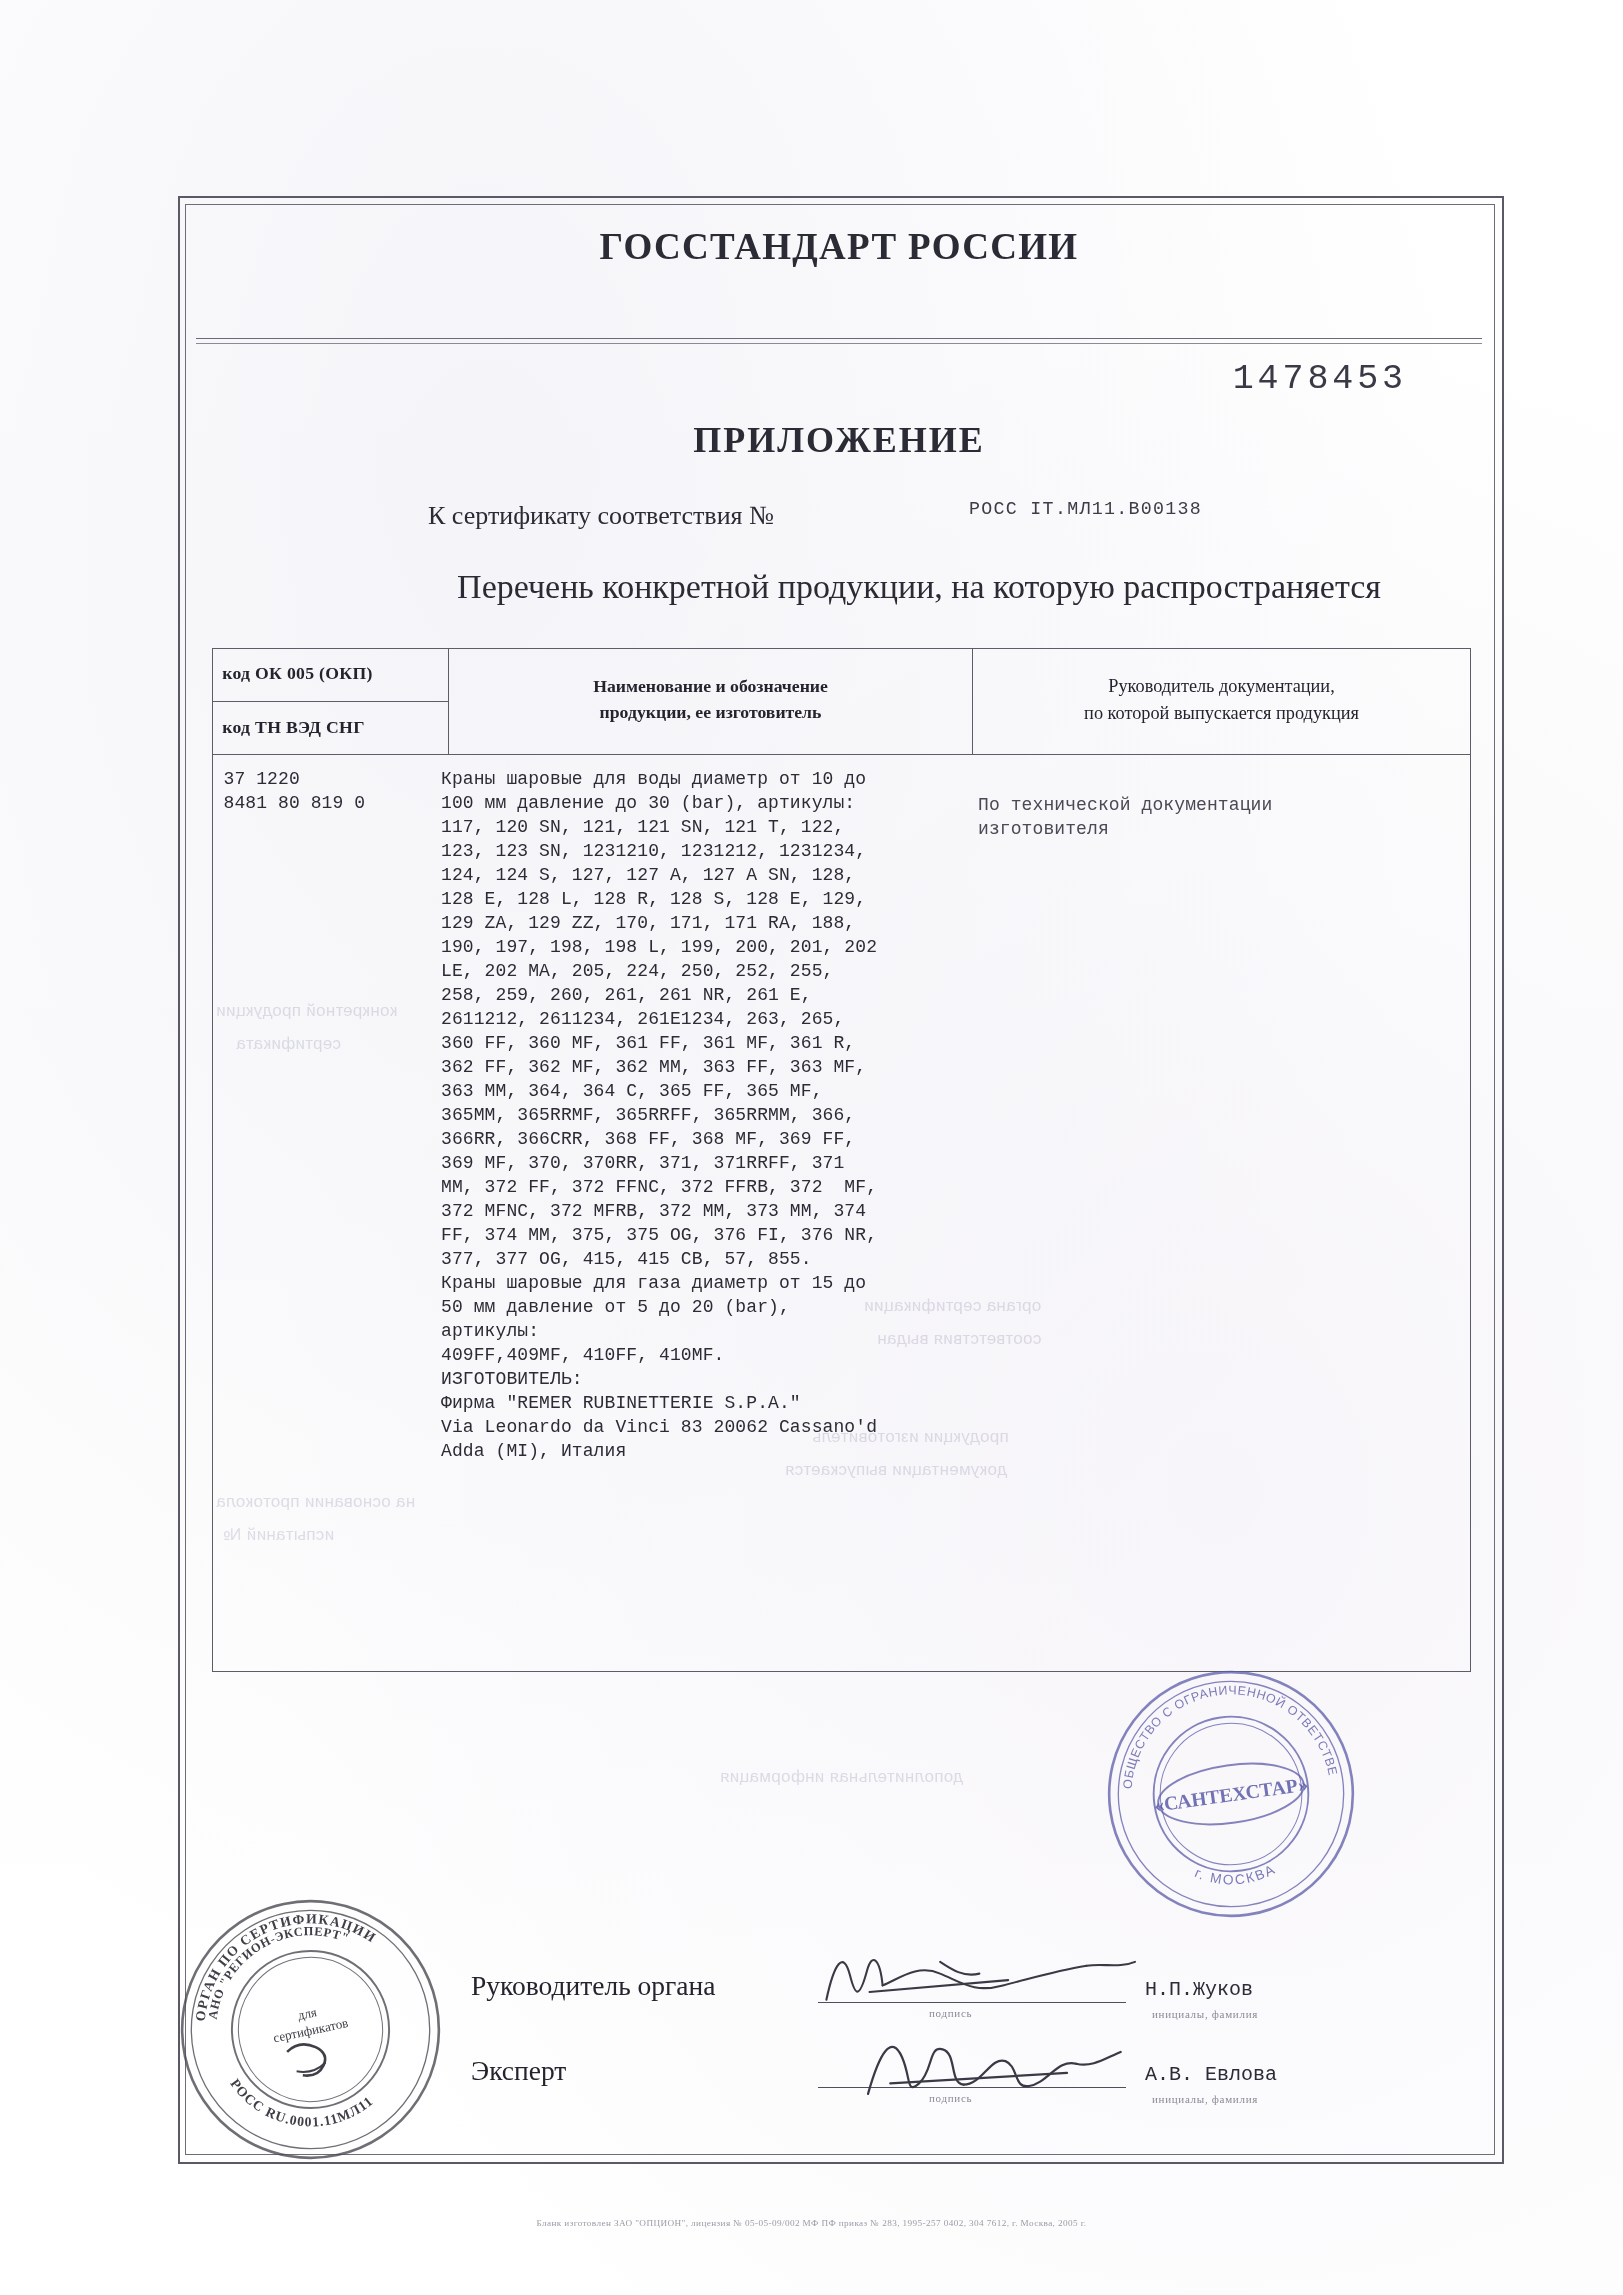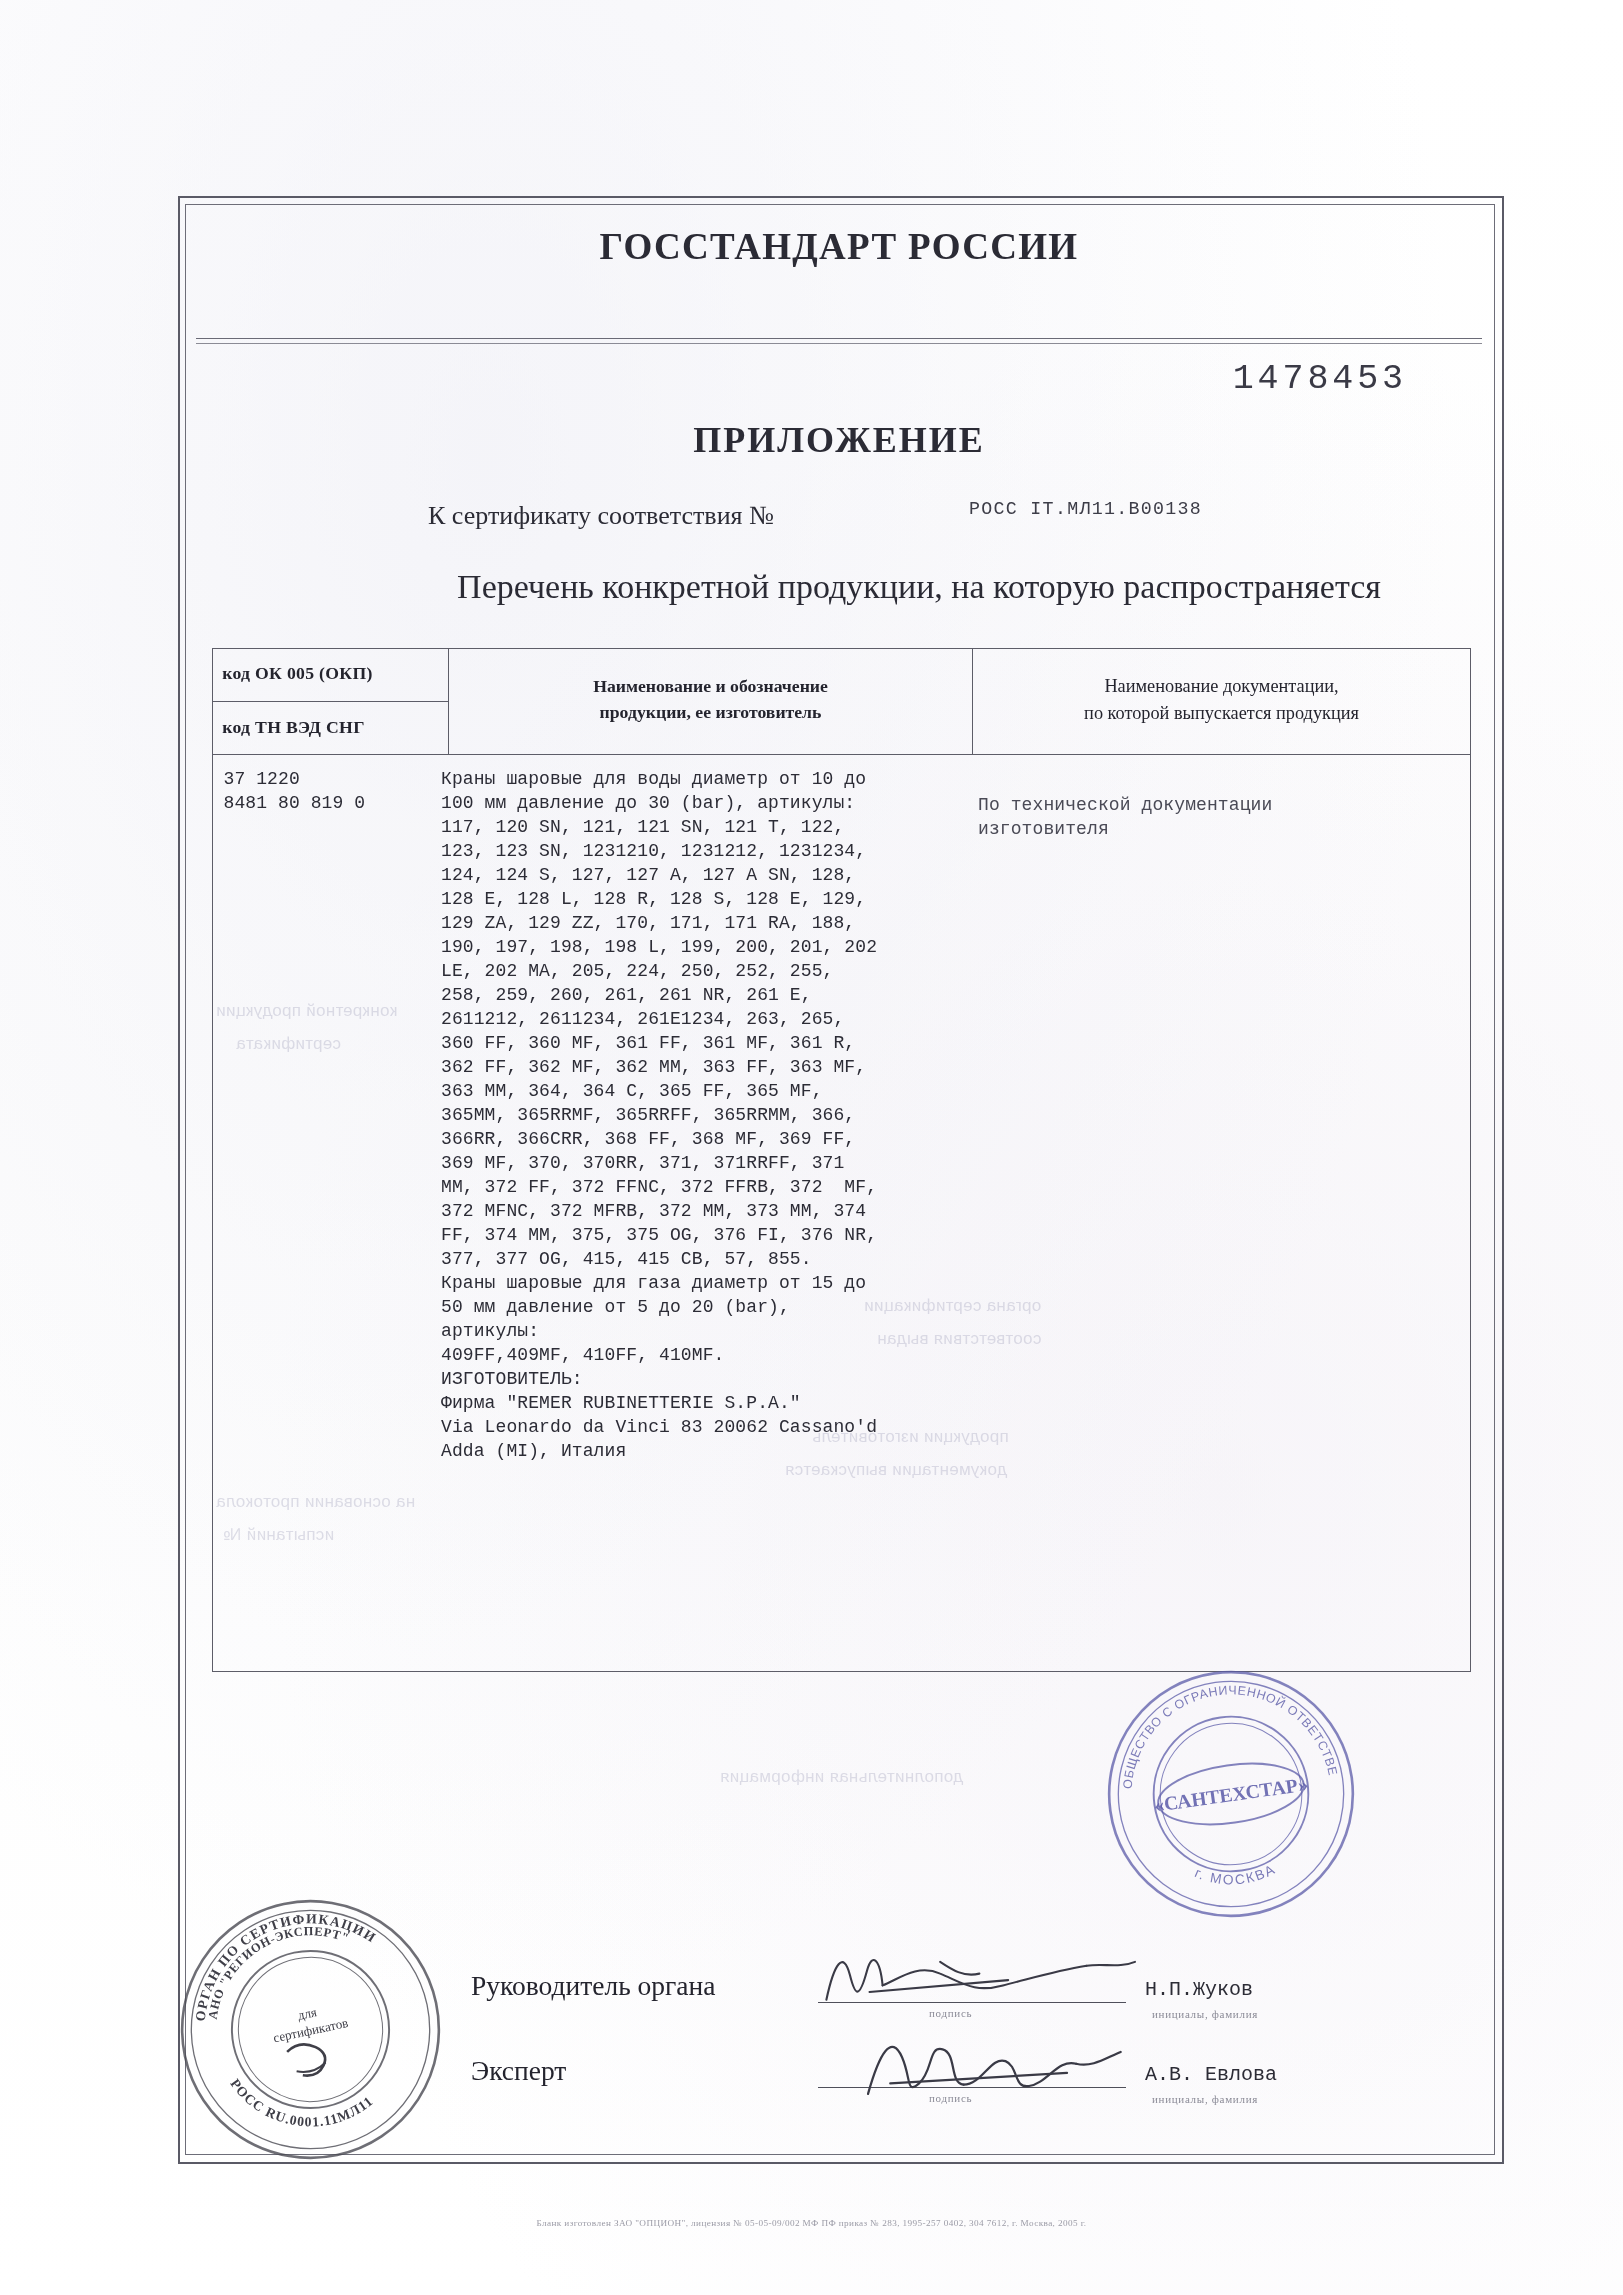--- a/index.html
+++ b/index.html
@@ -332,21 +332,21 @@
         <div class="tnved">код ТН ВЭД СНГ</div>
       </div>
       <div class="c c2">
         <div class="t">
           <div>Наименование и обозначение</div>
           <div>продукции, ее изготовитель</div>
         </div>
       </div>
       <div class="c c3">
         <div class="t">
-          <div>Наименование документации,</div>
+          <div>Руководитель документации,</div>
           <div>по которой выпускается продукция</div>
         </div>
       </div>
     </div>
     <div class="tbl-body">
       <div class="mono codes">37 1220
 8481 80 819 0</div>
       <div class="mono prod">Краны шаровые для воды диаметр от 10 до
 100 мм давление до 30 (bar), артикулы:
 117, 120 SN, 121, 121 SN, 121 T, 122,

